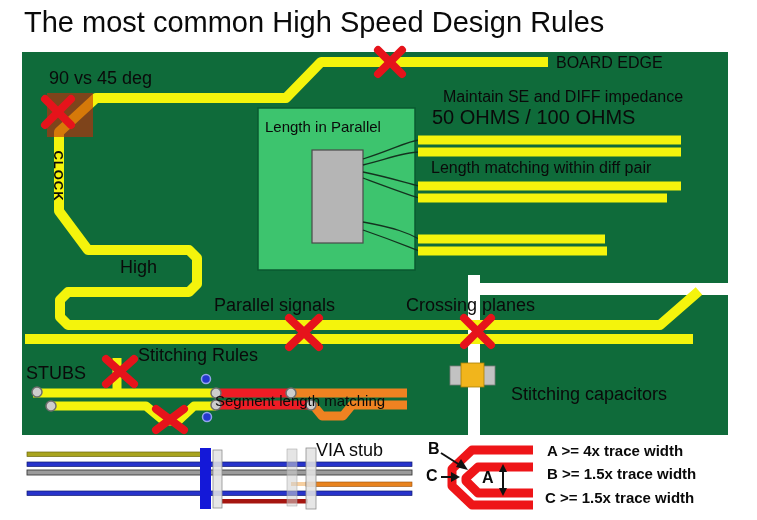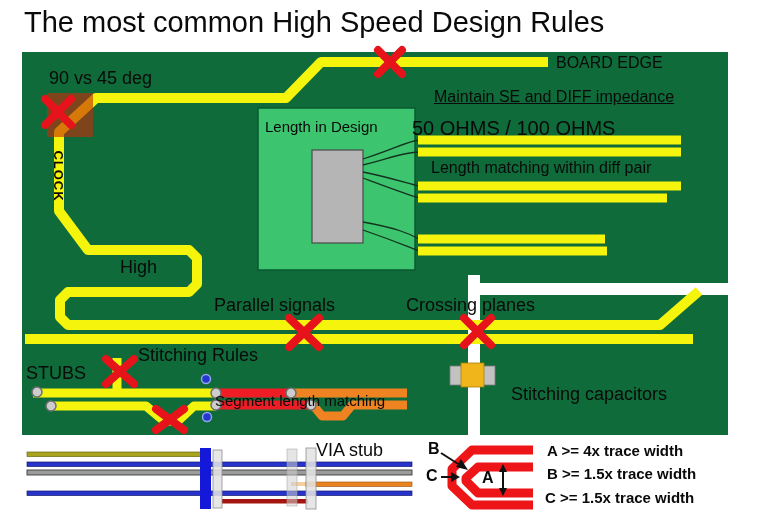--- a/index.html
+++ b/index.html
@@ -151,23 +151,23 @@
         <polygon points="460,477 451,472 451,482" stroke="none"></polygon>
       </g>
     </g>
   </svg>
 
   <div class="lbl s29" style="left:24px;top:8px;">The most common High Speed Design Rules</div>
 
   <div class="lbl s16" style="left:556px;top:55px;">BOARD EDGE</div>
   <div class="lbl s18" style="left:49px;top:69px;">90 vs 45 deg</div>
   <div class="lbl clock">CLOCK</div>
-  <div class="lbl s16" style="left:434px;top:89px;text-decoration:underline;">Maintain SE and DIFF impedance</div>
-  <div class="lbl s20" style="left:412px;top:107px;margin-top:11px;">50 OHMS / 100 OHMS</div>
-  <div class="lbl s15" style="left:265px;top:119px;">Length in Design</div>
+  <div class="lbl s16" style="left:443px;top:89px;">Maintain SE and DIFF impedance</div>
+  <div class="lbl s20" style="left:432px;top:107px;">50 OHMS / 100 OHMS</div>
+  <div class="lbl s15" style="left:265px;top:119px;">Length in Parallel</div>
   <div class="lbl s16" style="left:431px;top:160px;">Length matching within diff pair</div>
   <div class="lbl s18" style="left:120px;top:258px;">High</div>
   <div class="lbl s18" style="left:214px;top:296px;">Parallel signals</div>
   <div class="lbl s18" style="left:406px;top:296px;">Crossing planes</div>
   <div class="lbl s18" style="left:138px;top:346px;">Stitching Rules</div>
   <div class="lbl s18" style="left:26px;top:364px;">STUBS</div>
   <div class="lbl s15" style="left:215px;top:373px;margin-top:20px;">Segment length matching</div>
   <div class="lbl s18" style="left:511px;top:363px;margin-top:22px;">Stitching capacitors</div>
 
   <div class="lbl s18" style="left:316px;top:441px;">VIA stub</div>

